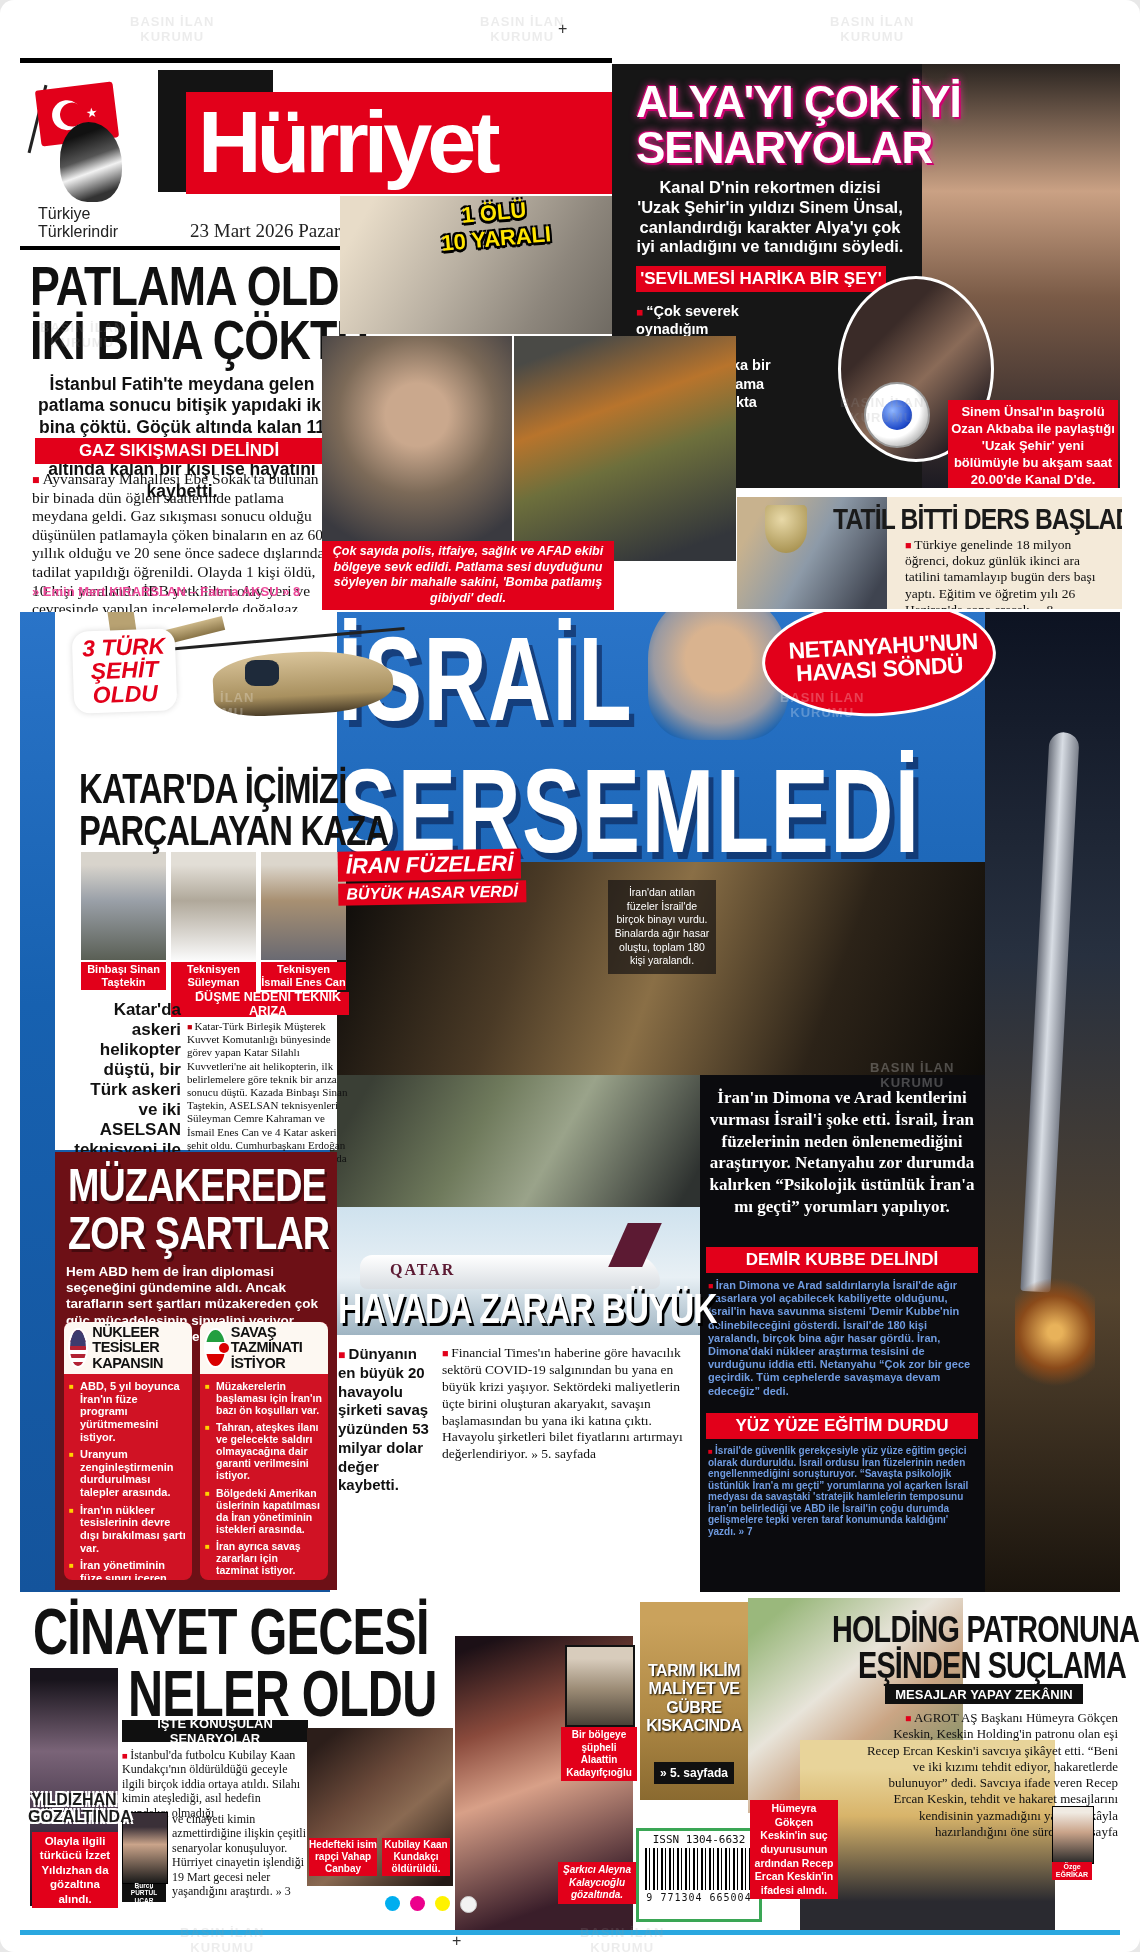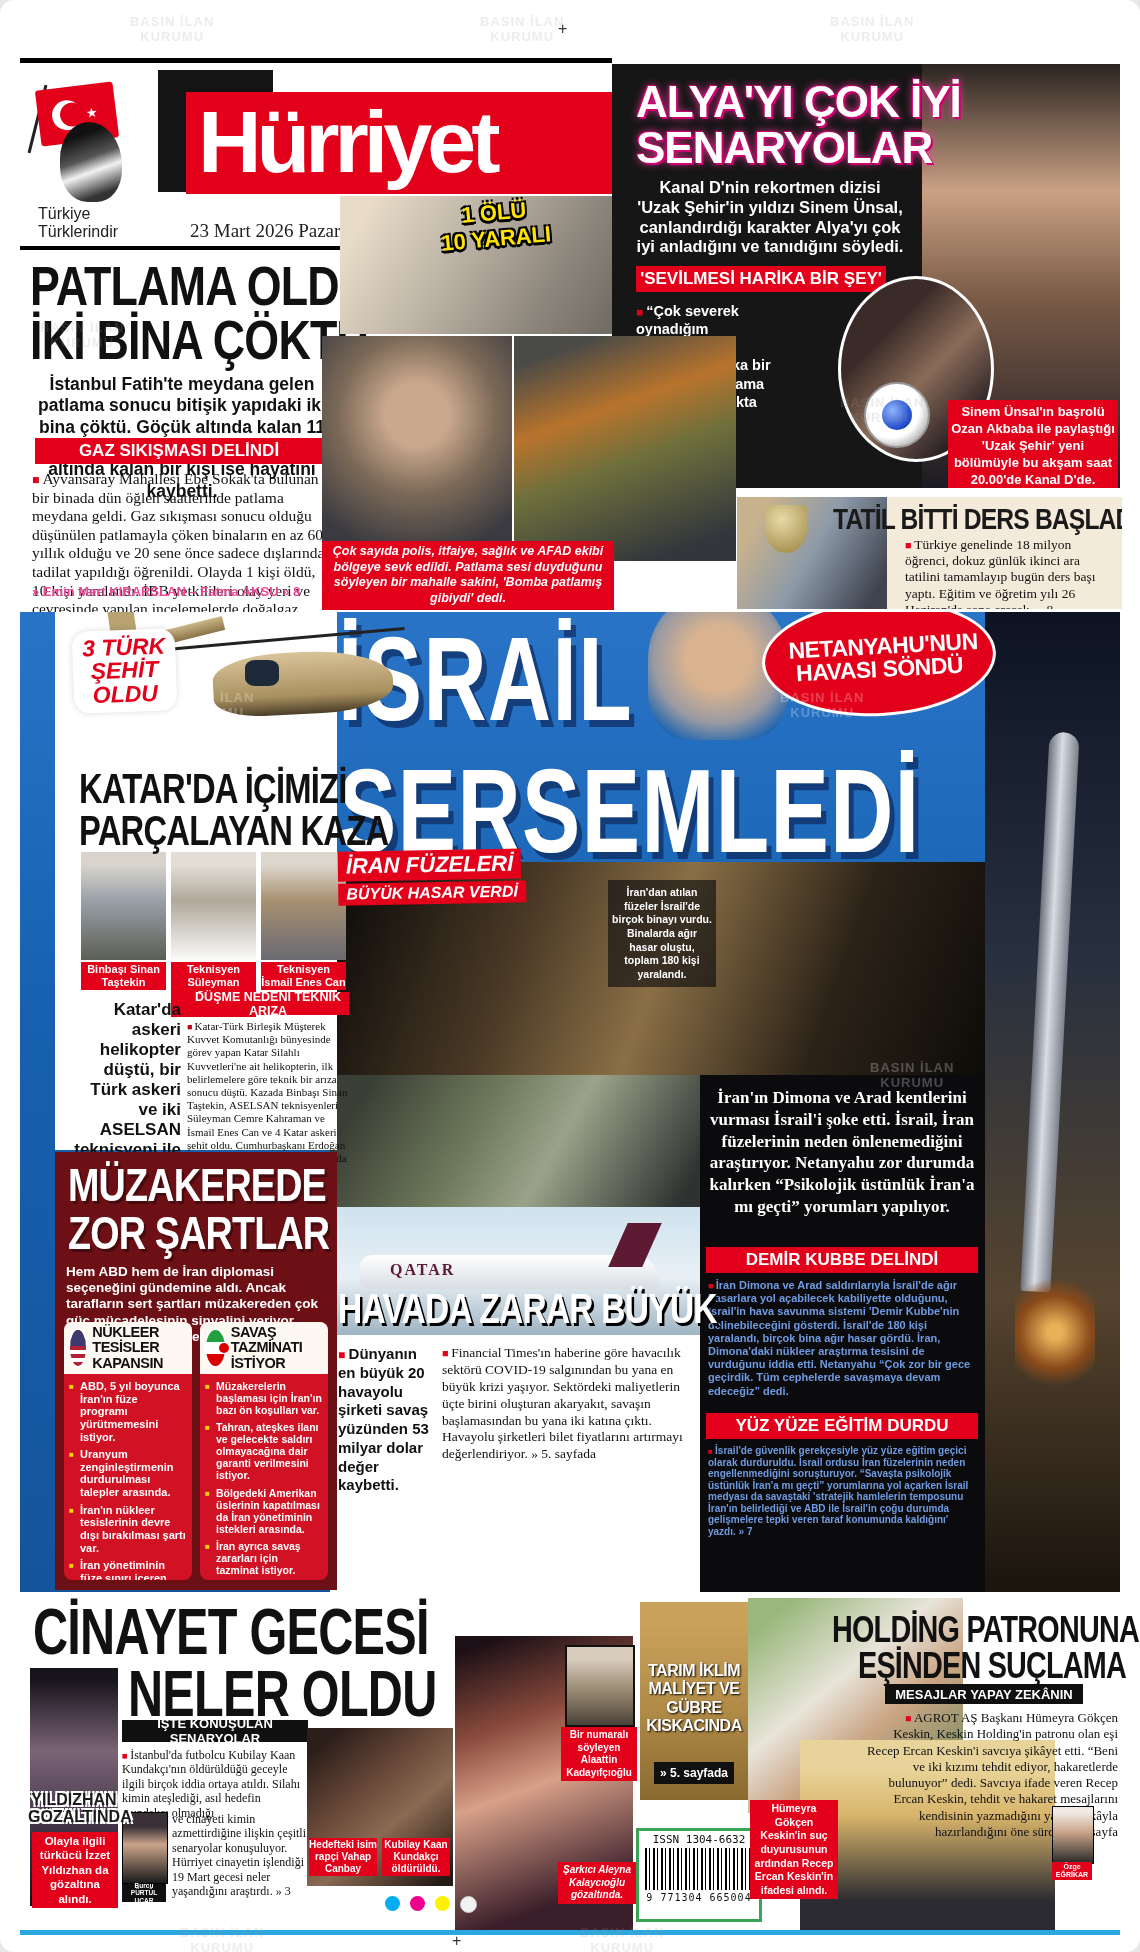--- a/index.html
+++ b/index.html
@@ -133,21 +133,21 @@
     <div class="photo" style="left:628px;top:-20px;width:140px;height:148px;background:radial-gradient(circle at 50% 45%,#d9b38f 30%,#9a9aa2 60%,#1761b0 85%);border-radius:45% 45% 30% 30%;z-index:2;"></div>
     <div class="abs" style="left:742px;top:-12px;width:228px;height:110px;background:#e2001a;border:3px solid #fff;border-radius:50%;transform:rotate(-3deg);display:flex;align-items:center;justify-content:center;text-align:center;z-index:2;">
       <span class="condc" style="color:#fff;font-size:23px;width:180px;">NETANYAHU'NUN HAVASI SÖNDÜ</span>
     </div>
 
     <div class="photo" style="left:310px;top:250px;width:655px;height:215px;background:linear-gradient(110deg,#120f0c 5%,#4a3a26 30%,#8a6f46 50%,#2c2318 75%,#0d0b08 100%);"></div>
     <div class="abs" style="left:318px;top:238px;z-index:4;transform:rotate(-1deg);">
       <span class="chip" style="display:inline-block;font-size:22px;font-style:italic;padding:2px 8px;">İRAN FÜZELERİ</span><br>
       <span class="chip" style="display:inline-block;font-size:16px;font-style:italic;padding:2px 8px;margin-top:2px;">BÜYÜK HASAR VERDİ</span>
     </div>
-    <div class="abs" style="left:588px;top:268px;width:100px;background:rgba(10,10,14,.62);color:#fff;font-weight:bold;font-size:10.5px;line-height:1.3;text-align:center;padding:6px 4px;z-index:4;">İran'dan atılan füzeler İsrail'de birçok binayı vurdu. Binalarda ağır hasar oluştu, toplam 180 kişi yaralandı.</div>
+    <div class="abs" style="left:588px;top:268px;width:100px;background:rgba(10,10,14,.62);color:#fff;font-weight:normal;font-size:10.5px;line-height:1.3;text-align:center;padding:6px 4px;z-index:4;">İran'dan atılan füzeler İsrail'de birçok binayı vurdu. Binalarda ağır hasar oluştu, toplam 180 kişi yaralandı.</div>
 
     <div class="photo" style="left:310px;top:463px;width:370px;height:132px;background:linear-gradient(120deg,#3a3f35 10%,#6f7a5c 40%,#9aa38a 60%,#2e3230 95%);"></div>
     <div class="photo" style="left:310px;top:595px;width:370px;height:128px;background:linear-gradient(180deg,#cfe2ee 0%,#e8f0f5 55%,#9fb4c2 100%);">
       <div class="abs" style="left:30px;top:48px;width:300px;height:34px;background:linear-gradient(180deg,#fff,#d8dde2);border-radius:18px 40px 10px 10px;"></div>
       <div class="abs" style="left:288px;top:16px;width:34px;height:44px;background:#5c1a33;transform:skewX(-24deg);"></div>
       <div class="abs serif" style="left:60px;top:54px;font-size:16px;font-weight:bold;color:#5c1a33;letter-spacing:2px;">QATAR</div>
     </div>
     <div class="abs cond" style="left:318px;top:676px;font-size:42px;transform:scaleX(.8);color:#fff;text-shadow:3px 3px 0 #000;z-index:4;">HAVADA ZARAR BÜYÜK</div>
 
     <div class="abs" style="left:310px;top:723px;width:370px;height:257px;background:#fff;">
@@ -240,21 +240,21 @@
   <div class="abs serif" style="left:172px;top:1812px;width:138px;font-size:12px;line-height:1.2;">ve cinayeti kimin azmettirdiğine ilişkin çeşitli senaryolar konuşuluyor. Hürriyet cinayetin işlendiği 19 Mart gecesi neler yaşandığını araştırdı. » 3</div>
 
   <div class="photo" style="left:307px;top:1728px;width:146px;height:158px;background:linear-gradient(140deg,#2c1e1a 10%,#6b4a3a 40%,#8a6a52 60%,#241a16 95%);"></div>
   <div class="chip abs" style="left:309px;top:1838px;width:68px;font-size:10px;line-height:1.2;padding:1px 0;z-index:3;">Hedefteki isim rapçi Vahap Canbay</div>
   <div class="chip abs" style="left:382px;top:1838px;width:68px;font-size:10px;line-height:1.2;padding:1px 0;z-index:3;">Kubilay Kaan Kundakçı öldürüldü.</div>
 
   <div class="photo" style="left:455px;top:1636px;width:178px;height:294px;background:linear-gradient(160deg,#1c1016 5%,#8a4a3c 30%,#d8a088 50%,#3a1e2a 85%);">
     <div class="abs" style="left:128px;top:10px;width:14px;height:60px;background:linear-gradient(180deg,#ff49b0,#b00f6e);border-radius:7px;transform:rotate(18deg);"></div>
   </div>
   <div class="photo" style="left:565px;top:1645px;width:66px;height:78px;background:linear-gradient(180deg,#d8ccbc 15%,#9a8a74 55%,#4a4238 100%);border:2px solid #111;z-index:3;"></div>
-  <div class="chip abs" style="left:561px;top:1727px;width:74px;font-size:10px;line-height:1.25;padding:2px 1px;z-index:3;">Bir numaralı söyleyen Alaattin Kadayıfçıoğlu</div>
+  <div class="chip abs" style="left:561px;top:1727px;width:74px;font-size:10px;line-height:1.25;padding:2px 1px;z-index:3;">Bir bölgeye şüpheli Alaattin Kadayıfçıoğlu</div>
   <div class="chip abs" style="left:558px;top:1862px;width:76px;font-size:10px;font-style:italic;line-height:1.25;padding:2px 1px;z-index:3;">Şarkıcı Aleyna Kalaycıoğlu gözaltında.</div>
 
   <div class="abs" style="left:640px;top:1602px;width:108px;height:198px;background:linear-gradient(180deg,#caa25c 10%,#b08a46 55%,#8a6a30 100%);overflow:hidden;">
     <div class="abs condc" style="left:4px;top:60px;width:100px;font-size:16px;color:#fff;text-align:center;text-shadow:1px 1px 2px #000;line-height:1.15;">TARIM İKLİM MALİYET VE GÜBRE KISKACINDA</div>
     <div class="blkband abs" style="left:14px;top:160px;width:80px;height:22px;font-size:12px;">» 5. sayfada</div>
   </div>
 
   <div class="abs" style="left:636px;top:1828px;width:116px;height:84px;background:#fff;border:3px solid #3aa655;padding:2px;">
     <div style="font-family:'DejaVu Sans Mono',monospace;font-size:11px;text-align:center;">ISSN 1304-6632</div>
     <div style="height:42px;margin:2px 4px;background:repeating-linear-gradient(90deg,#000 0 2px,#fff 2px 4px,#000 4px 5px,#fff 5px 8px);"></div>

